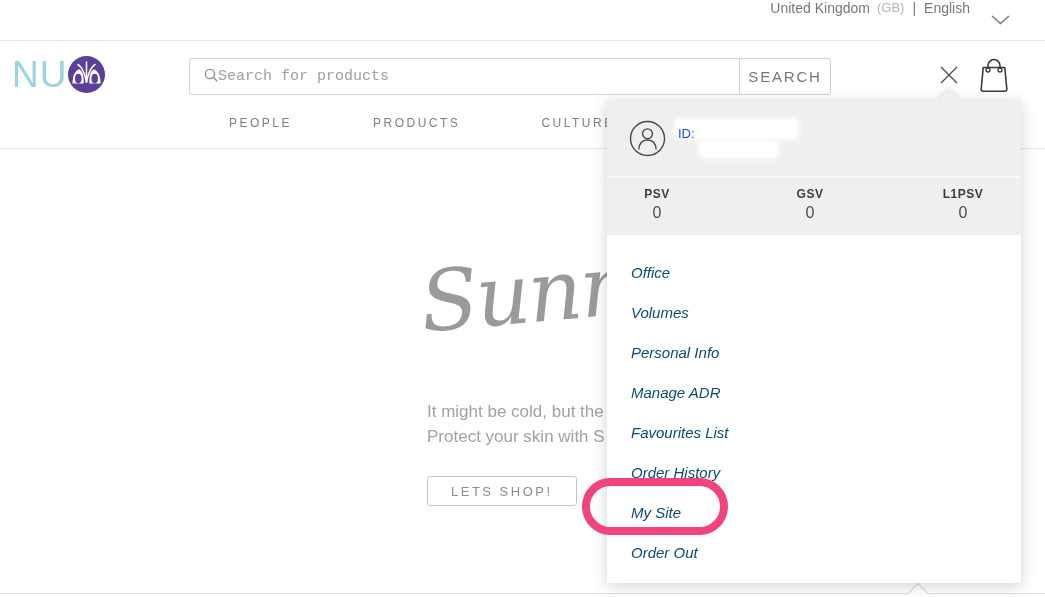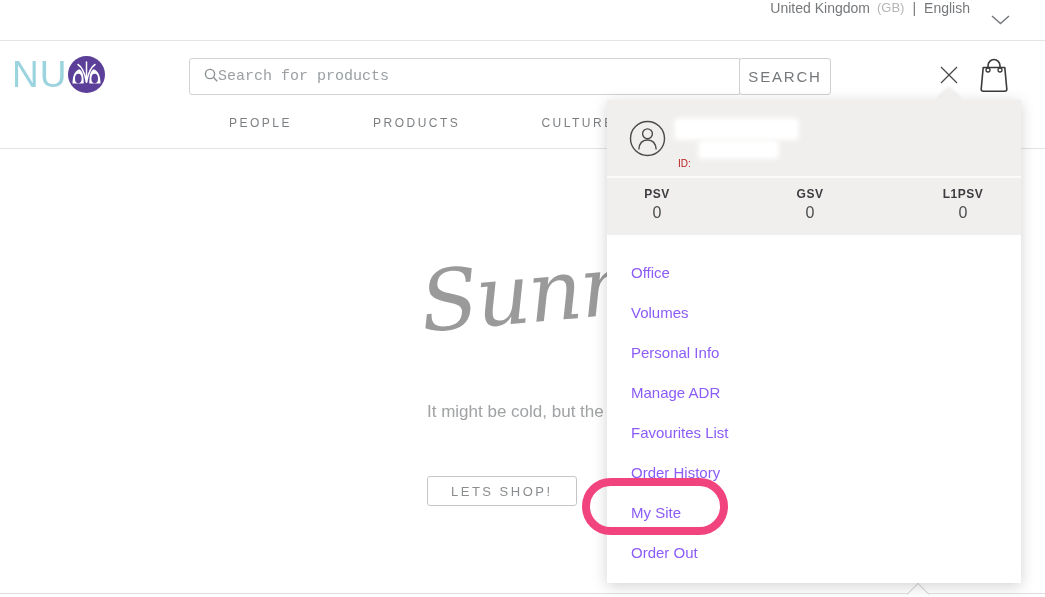--- a/index.html
+++ b/index.html
@@ -50,28 +50,28 @@
   .dropdown { position:absolute; left:607px; top:100px; width:414px; height:483px; background:#fff;
               box-shadow:0 3px 14px rgba(0,0,0,0.18); z-index:10; }
   .dd-caret { position:absolute; left:334px; top:-8px; width:16px; height:16px; background:#f1efed;
               transform:rotate(45deg); box-shadow:-2px -2px 4px rgba(0,0,0,0.07); }
   .dd-user { position:relative; height:78px; background:#f1efed; border-bottom:2px solid #fbfaf9; }
   .dd-avatar { position:absolute; left:22px; top:20px; }
   .redact { position:absolute; background:#fff; border-radius:2px; filter:blur(1.5px);
             box-shadow:0 0 5px 2px rgba(255,255,255,0.9); }
   .redact-name { left:69px; top:20px; width:121px; height:18px; }
   .redact-id { left:93px; top:42px; width:77px; height:15px; }
-  .dd-idlabel { position:absolute; left:71px; top:58px; font-size:10px; color:#b91c1c; }
+  .dd-idlabel { position:absolute; left:71px; top:26px; font-size:13px; color:#1d4ed8; }
   .dd-stats { height:57px; background:#f1efed; display:flex; justify-content:space-between;
               padding:9px 30px 0 22px; }
   .stat { text-align:center; min-width:56px; }
   .stat-label { font-size:12px; font-weight:bold; letter-spacing:0.5px; color:#3b3d40; }
   .stat-value { font-size:16px; color:#4a4d4f; margin-top:3px; }
   .dd-items { padding-top:18px; background:#fff; }
-  .menu-item { height:40px; line-height:40px; padding-left:24px; font-size:15px; color:#8b5cf6; cursor:pointer; }
+  .menu-item { height:40px; line-height:40px; padding-left:24px; font-size:15px; color:#0c4a6e; cursor:pointer;font-style:italic; }
 
   
   .annotation { position:absolute; left:582px; top:478px; width:146px; height:57px;
                 border:8px solid #f1437d; border-radius:29px; z-index:20; pointer-events:none; }
 
   
   .bottom-line { position:absolute; left:0; top:593px; width:1045px; height:1px; background:#e0e0e0; z-index:1; }
   .bottom-caret { position:absolute; left:910px; top:586px; width:16px; height:16px; background:#fff;
                   border-top:1px solid #d8d8d8; border-left:1px solid #d8d8d8; transform:rotate(45deg); z-index:2; }
 </style>
@@ -143,20 +143,21 @@
     <div class="nav">
       <span class="nav-item">PEOPLE</span>
       <span class="nav-item">PRODUCTS</span>
       <span class="nav-item">CULTURE</span>
     </div>
   </div>
 
   <div class="hero-script">Sunright</div>
   <div class="hero-copy">
     <div>It might be cold, but the</div>
+    <div>Protect your skin with S</div>
   </div>
   <button class="shop-btn">LETS SHOP!</button>
 
   <div class="dropdown">
     <div class="dd-caret"></div>
 
     <div class="dd-user">
       <span class="dd-avatar">
         <svg width="37" height="37" viewBox="0 0 37 37" fill="none" stroke="#4a4a4a">
           <circle cx="18.5" cy="18.5" r="17" stroke-width="1.4"></circle>

